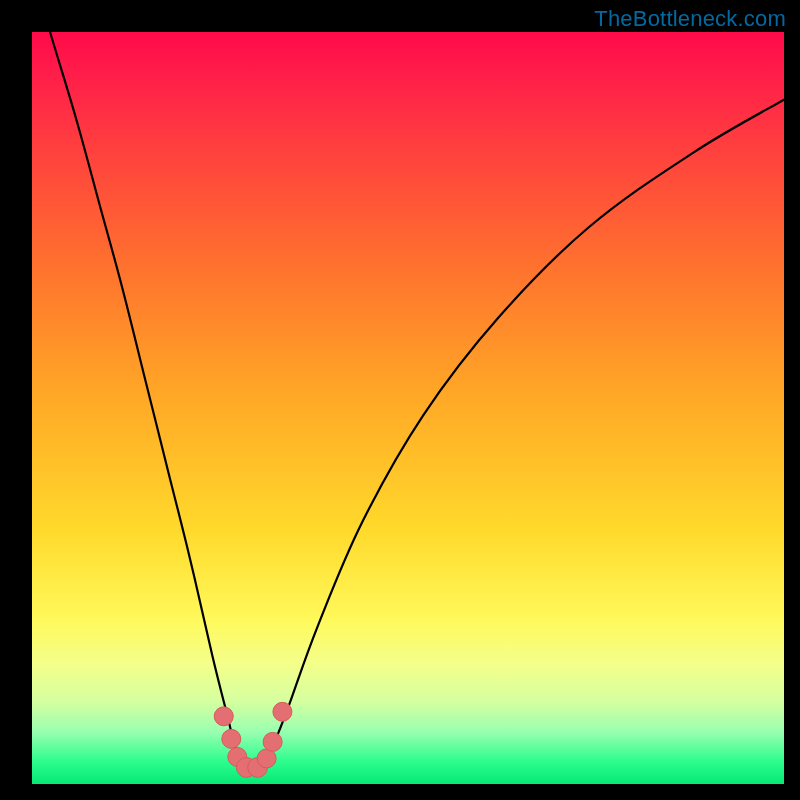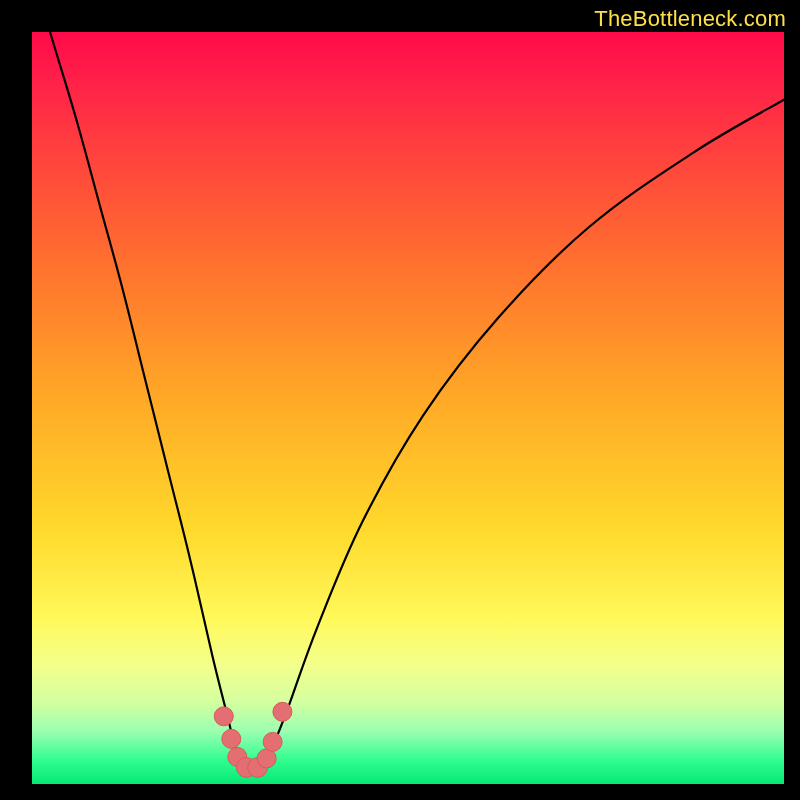--- a/index.html
+++ b/index.html
@@ -46,21 +46,21 @@
   svg.curve {
     position: absolute;
     left: 0; top: 0;
     width: 752px;
     height: 752px;
   }
   .watermark {
     position: absolute;
     top: 6px;
     right: 14px;
-    color: #fde047;
+    color: #0369a1;
     font-size: 22px;
     letter-spacing: 0.2px;
   }
 </style>
 </head>
 <body>
 
 <div class="frame">
   <div class="plot">
     <div class="gradient"></div>

